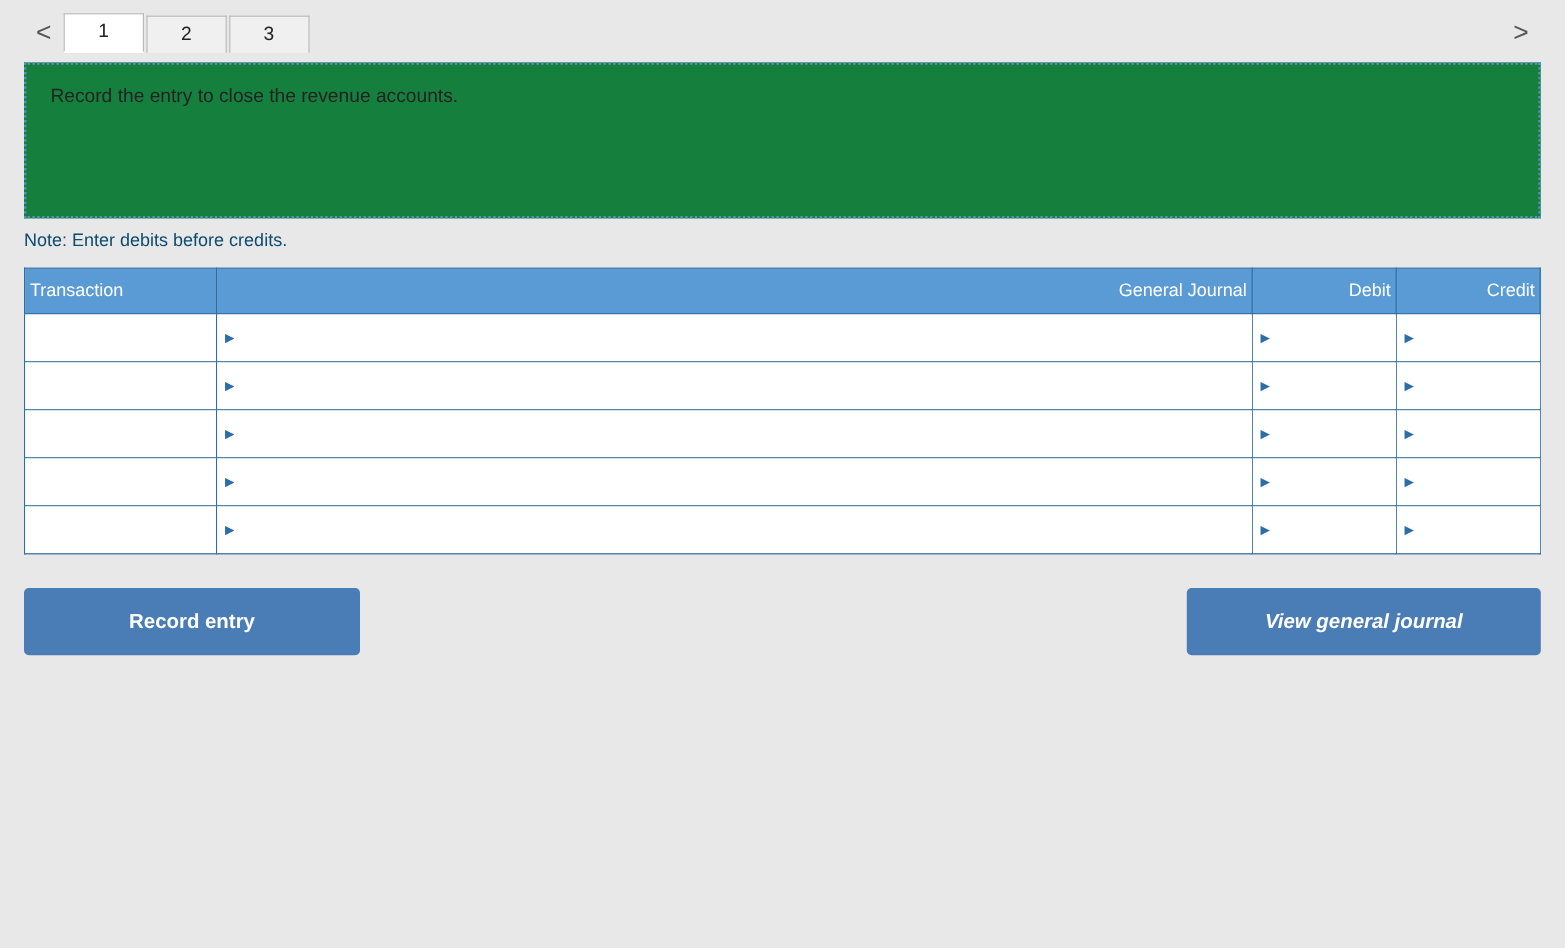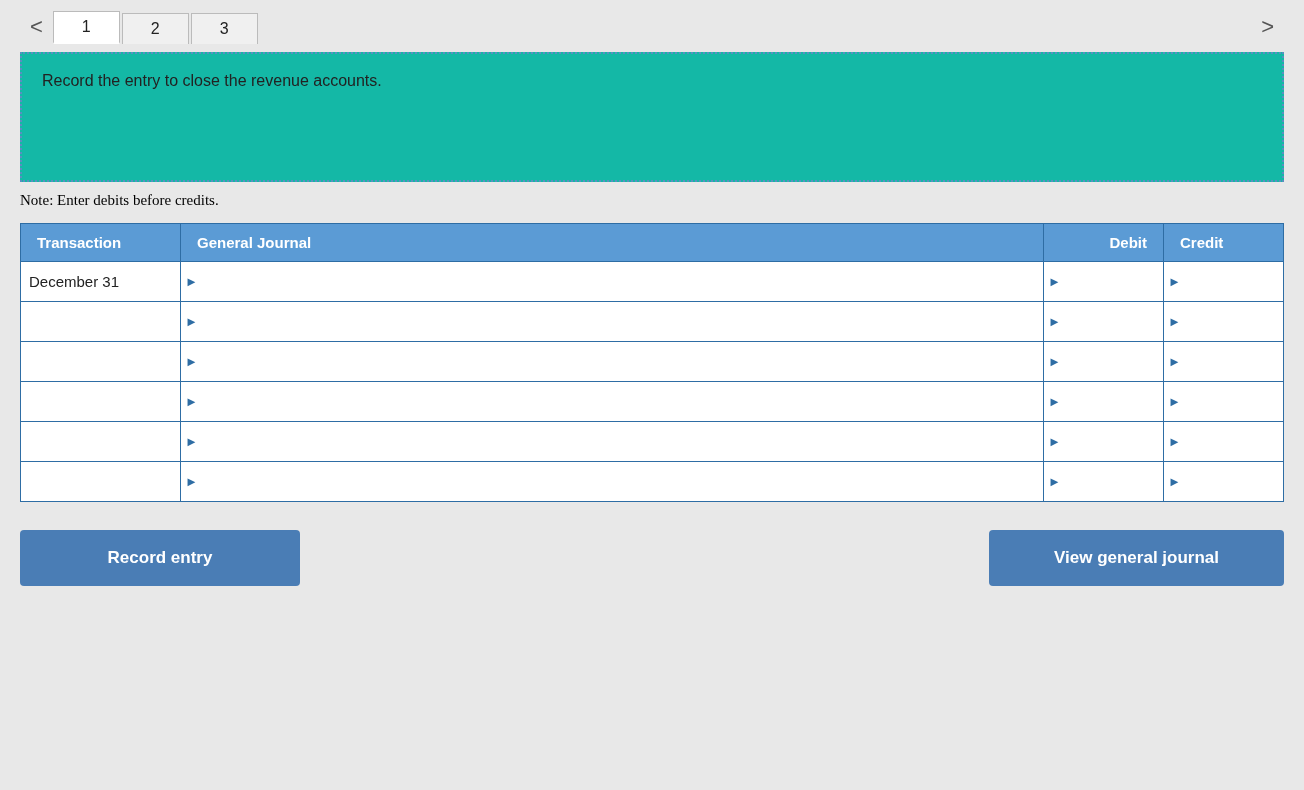--- a/index.html
+++ b/index.html
@@ -46,63 +46,63 @@
       position: relative;
       z-index: 2;
     }
     .nav-arrow-right {
       margin-left: auto;
     }
 
     
     .question-box {
       border: 2px dotted #5a8fc0;
-      background: #14b8a6;
+      background: #15803d;
       padding: 18px 20px;
       min-height: 130px;
       margin-bottom: 10px;
       font-size: 16px;
     }
 
     
     .note {
-      color: #000000;
+      color: #0c4a6e;
       font-size: 15px;
       margin-bottom: 14px;
-      font-family: Liberation Serif, serif;
+      font-family: Liberation Sans, sans-serif;
     }
 
     
     .journal-table {
       width: 100%;
       border-collapse: collapse;
       margin-bottom: 28px;
     }
     .journal-table th {
       background: #5b9bd5;
       color: #fff;
       border: 1.5px solid #2e6da4;
-      padding: 10px 16px;
-      font-weight: bold;
+      padding: 10px 4px;
+      font-weight: normal;
       font-size: 15px;
     }
     .journal-table th.col-transaction {
       width: 160px;
       text-align: left;
     }
     .journal-table th.col-journal {
-      text-align: left;
+      text-align: right;
     }
     .journal-table th.col-debit {
       width: 120px;
       text-align: right;
     }
     .journal-table th.col-credit {
       width: 120px;
-      text-align: left;
+      text-align: right;
     }
     .journal-table td {
       border: 1.5px solid #2e6da4;
       background: #fff;
       padding: 0;
       height: 40px;
       vertical-align: middle;
       position: relative;
     }
     .cell-with-arrow {
@@ -151,20 +151,21 @@
       width: 280px;
       margin-right: 0;
     }
     .btn-clear {
       width: 280px;
       margin-left: 78px;
     }
     .btn-view {
       width: 295px;
       margin-left: auto;
+      font-style: italic;
     }
   </style>
 </head>
 <body>
 
 <div class="nav-bar">
   <span class="nav-arrow">&lt;</span>
   <div class="nav-tabs">
     <div class="nav-tab active">1</div>
     <div class="nav-tab">2</div>
@@ -182,41 +183,20 @@
 <table class="journal-table">
   <thead>
     <tr>
       <th class="col-transaction">Transaction</th>
       <th class="col-journal">General Journal</th>
       <th class="col-debit">Debit</th>
       <th class="col-credit">Credit</th>
     </tr>
   </thead>
   <tbody id="table-body">
-  <tr>
-        <td><span class="transaction-label">December 31</span></td>
-        <td>
-          <div class="cell-with-arrow">
-            <span class="cell-arrow">►</span>
-            <input class="cell-input" type="text" value="" style="">
-          </div>
-        </td>
-        <td>
-          <div class="cell-with-arrow">
-            <span class="cell-arrow">►</span>
-            <input class="cell-input" type="text" value="" style="">
-          </div>
-        </td>
-        <td>
-          <div class="cell-with-arrow">
-            <span class="cell-arrow">►</span>
-            <input class="cell-input" type="text" value="" style="">
-          </div>
-        </td>
-      </tr>
       <tr>
         <td></td>
         <td>
           <div class="cell-with-arrow">
             <span class="cell-arrow">►</span>
             <input class="cell-input" type="text" value="" style="">
           </div>
         </td>
         <td>
           <div class="cell-with-arrow">

